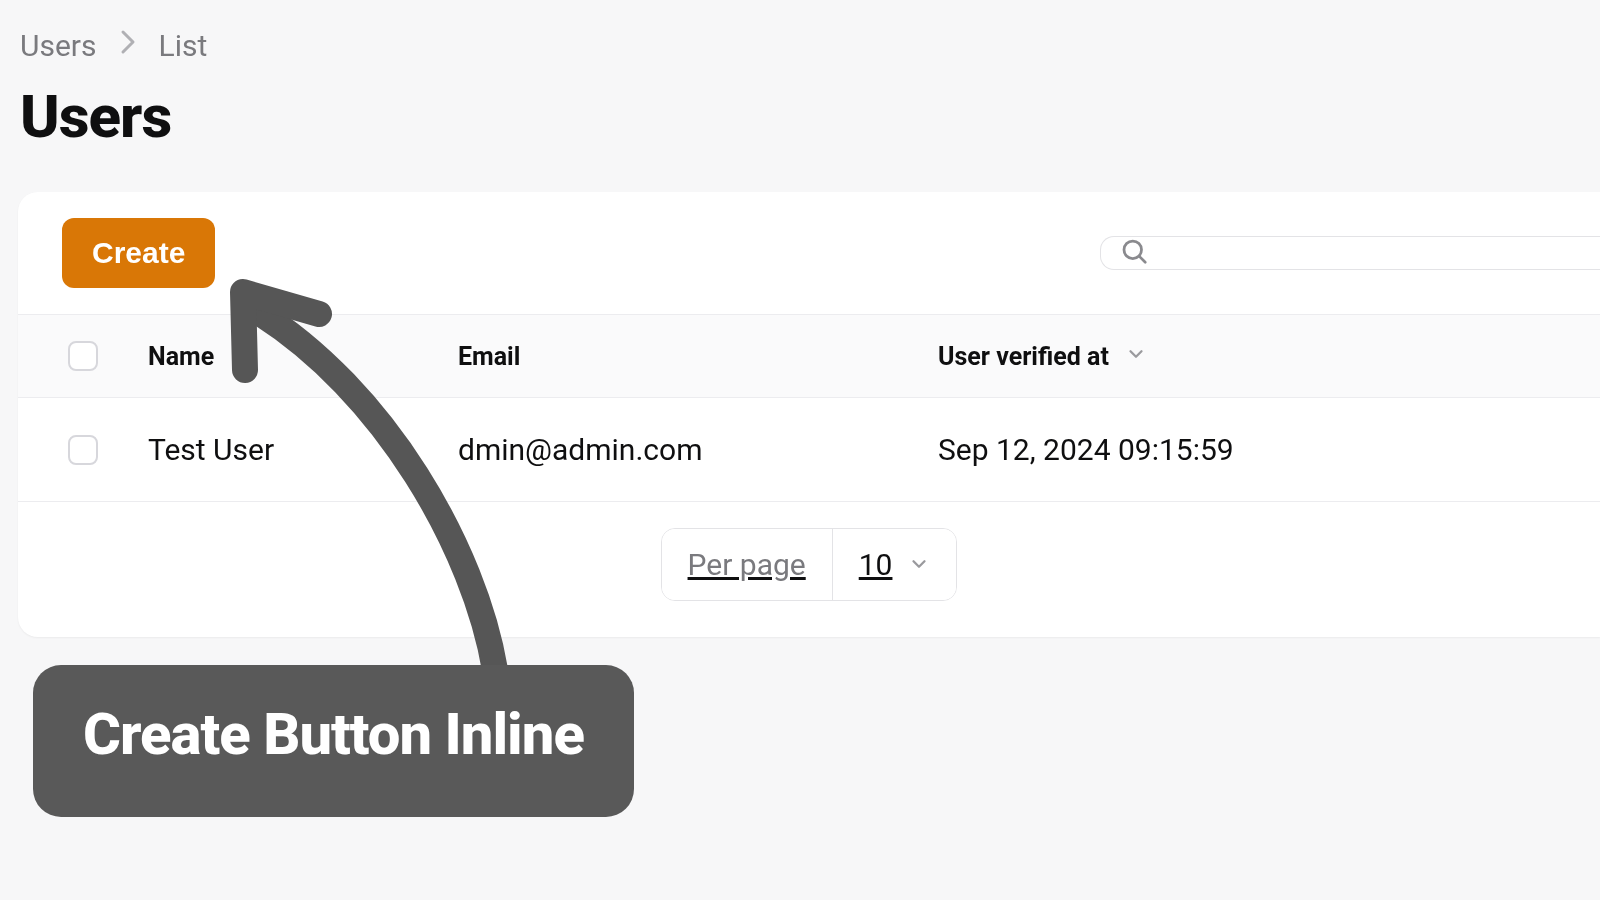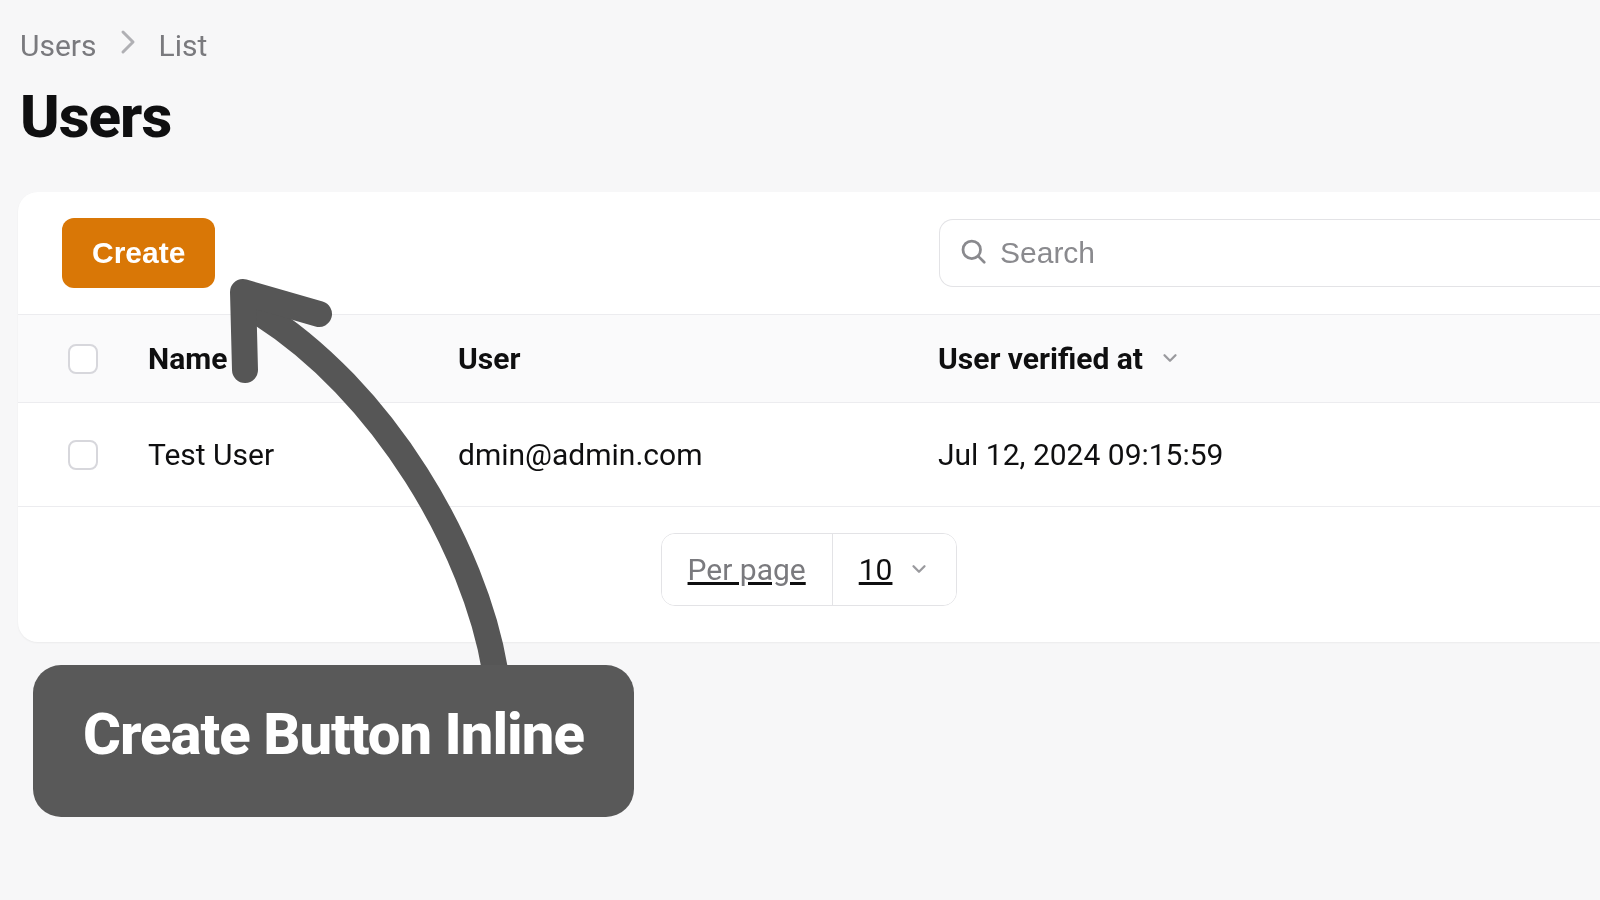--- a/index.html
+++ b/index.html
@@ -83,21 +83,21 @@
   .search-input::placeholder { color: #8a8a8e; }
 
   .table-header {
     display: grid;
     grid-template-columns: 130px 310px 480px 1fr;
     align-items: center;
     border-top: 1px solid #ececef;
     border-bottom: 1px solid #ececef;
     background: #fafafb;
     padding: 26px 0 26px 0;
-    font-size: 30px;
+    font-size: 25px;
     font-weight: 700;
   }
   .table-row {
     display: grid;
     grid-template-columns: 130px 310px 480px 1fr;
     align-items: center;
     border-bottom: 1px solid #ececef;
     padding: 34px 16px 34px 0;
     font-size: 30px;
   }
@@ -185,47 +185,46 @@
 
   <div class="toolbar">
     <button class="create-btn">Create</button>
     <div class="search-wrap">
       <span class="search-icon">
         <svg width="30" height="30" viewBox="0 0 24 24" fill="none">
             <circle cx="11" cy="11" r="7" stroke="currentColor" stroke-width="2.2"></circle>
             <path d="M21 21l-4.3-4.3" stroke="currentColor" stroke-width="2.2" stroke-linecap="round"></path>
           </svg>
       </span>
-      <input class="search-input" placeholder="Search" style="">
     </div>
   </div>
 
   <div class="table-header">
     <div class="check-cell">
       <div class="checkbox"></div>
     </div>
     <div>Name</div>
-    <div>User</div>
+    <div>Email</div>
     <div class="col-verified">
       <span>User verified at</span>
       <span class="sort-chev">
         <svg width="22" height="22" viewBox="0 0 24 24" fill="none">
             <path d="M6 9l6 6 6-6" stroke="currentColor" stroke-width="2.5" stroke-linecap="round" stroke-linejoin="round"></path>
           </svg>
       </span>
     </div>
   </div>
 
   <div class="table-row">
     <div class="check-cell">
       <div class="checkbox"></div>
     </div>
     <div>Test User</div>
     <div>dmin@admin.com</div>
-    <div>Jul 12, 2024 09:15:59</div>
+    <div>Sep 12, 2024 09:15:59</div>
   </div>
 
   <div class="footer">
     <div class="perpage">
       <div class="lbl">Per page</div>
       <div class="val">
         <span>10</span>
         <span>
           <svg width="22" height="22" viewBox="0 0 24 24" fill="none">
               <path d="M6 9l6 6 6-6" stroke="#9a9a9e" stroke-width="2.5" stroke-linecap="round" stroke-linejoin="round"></path>

